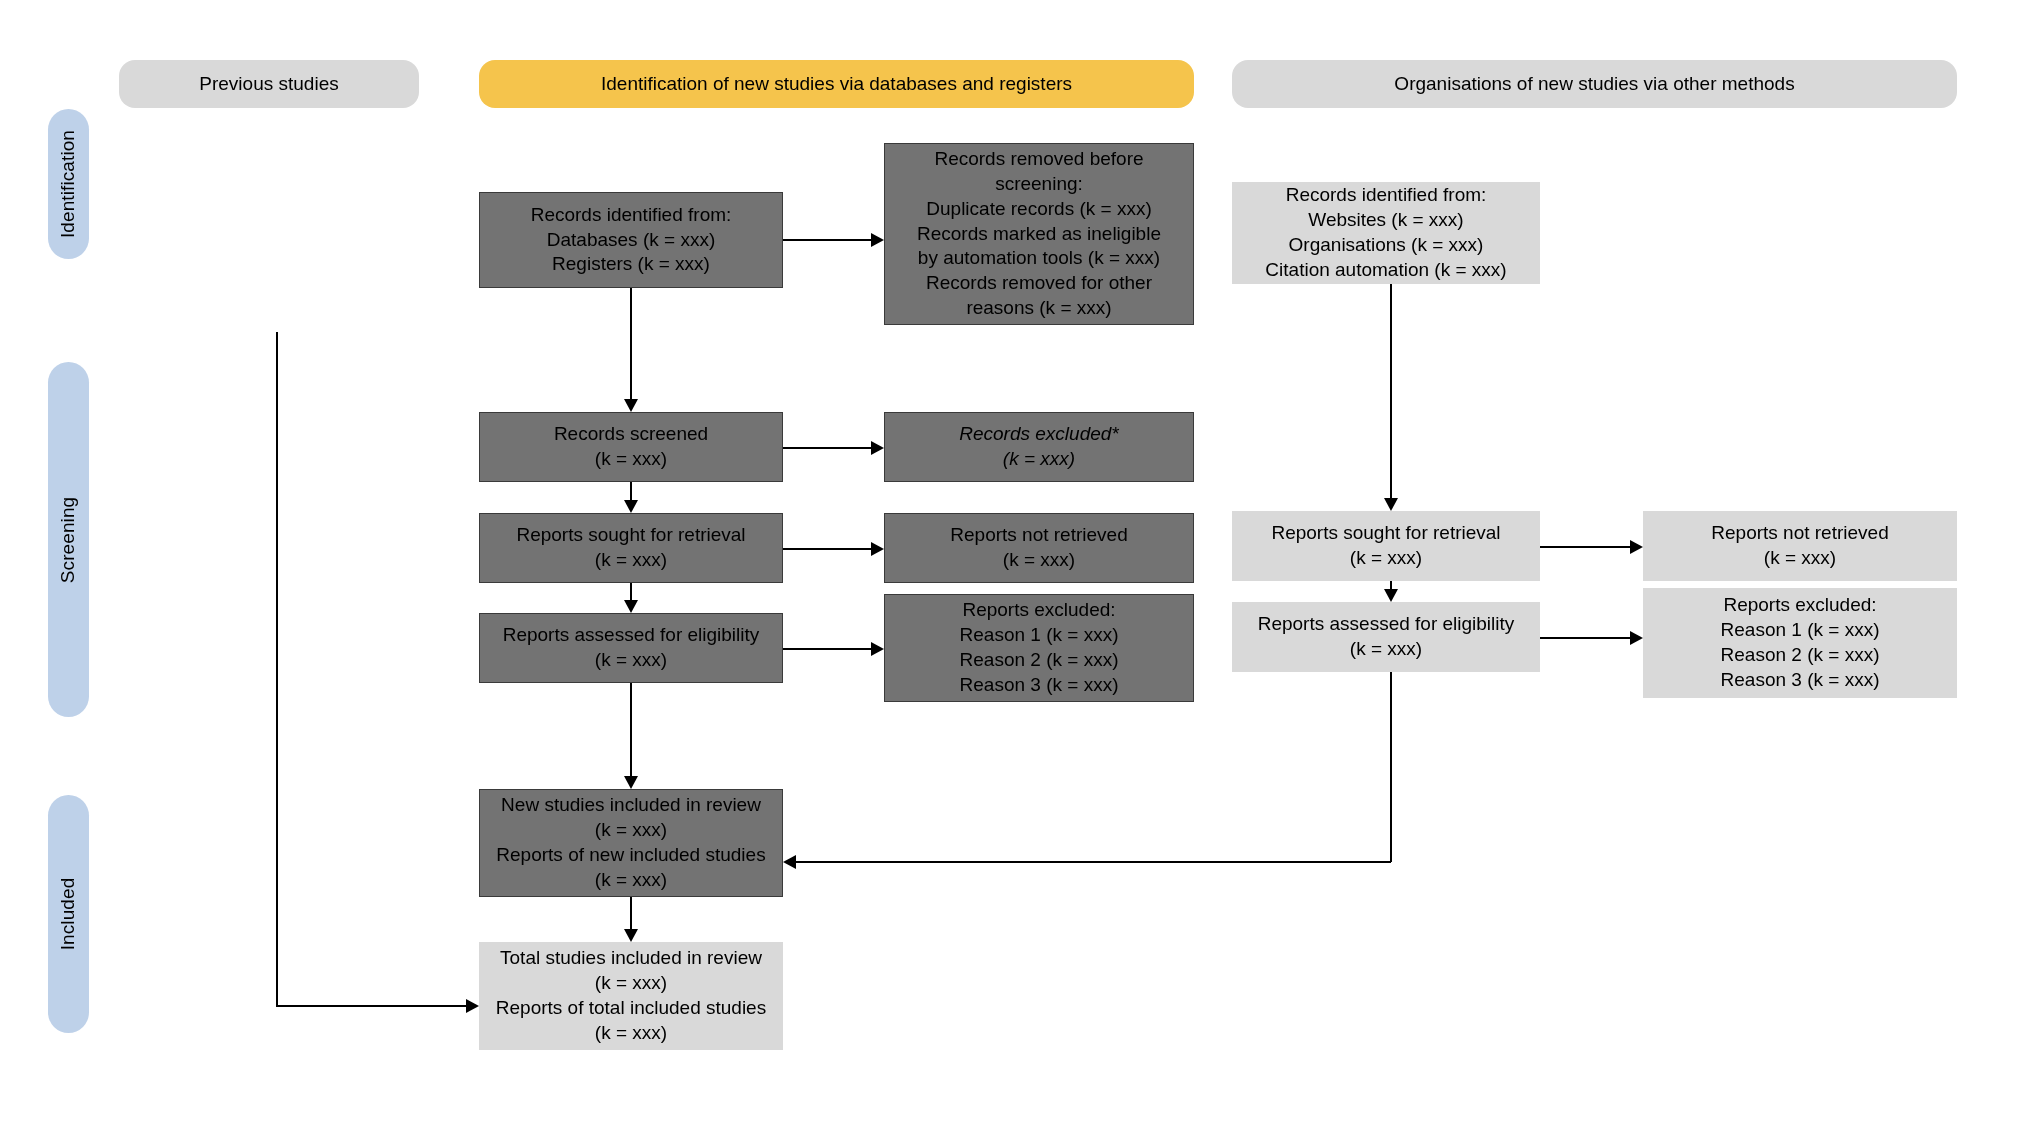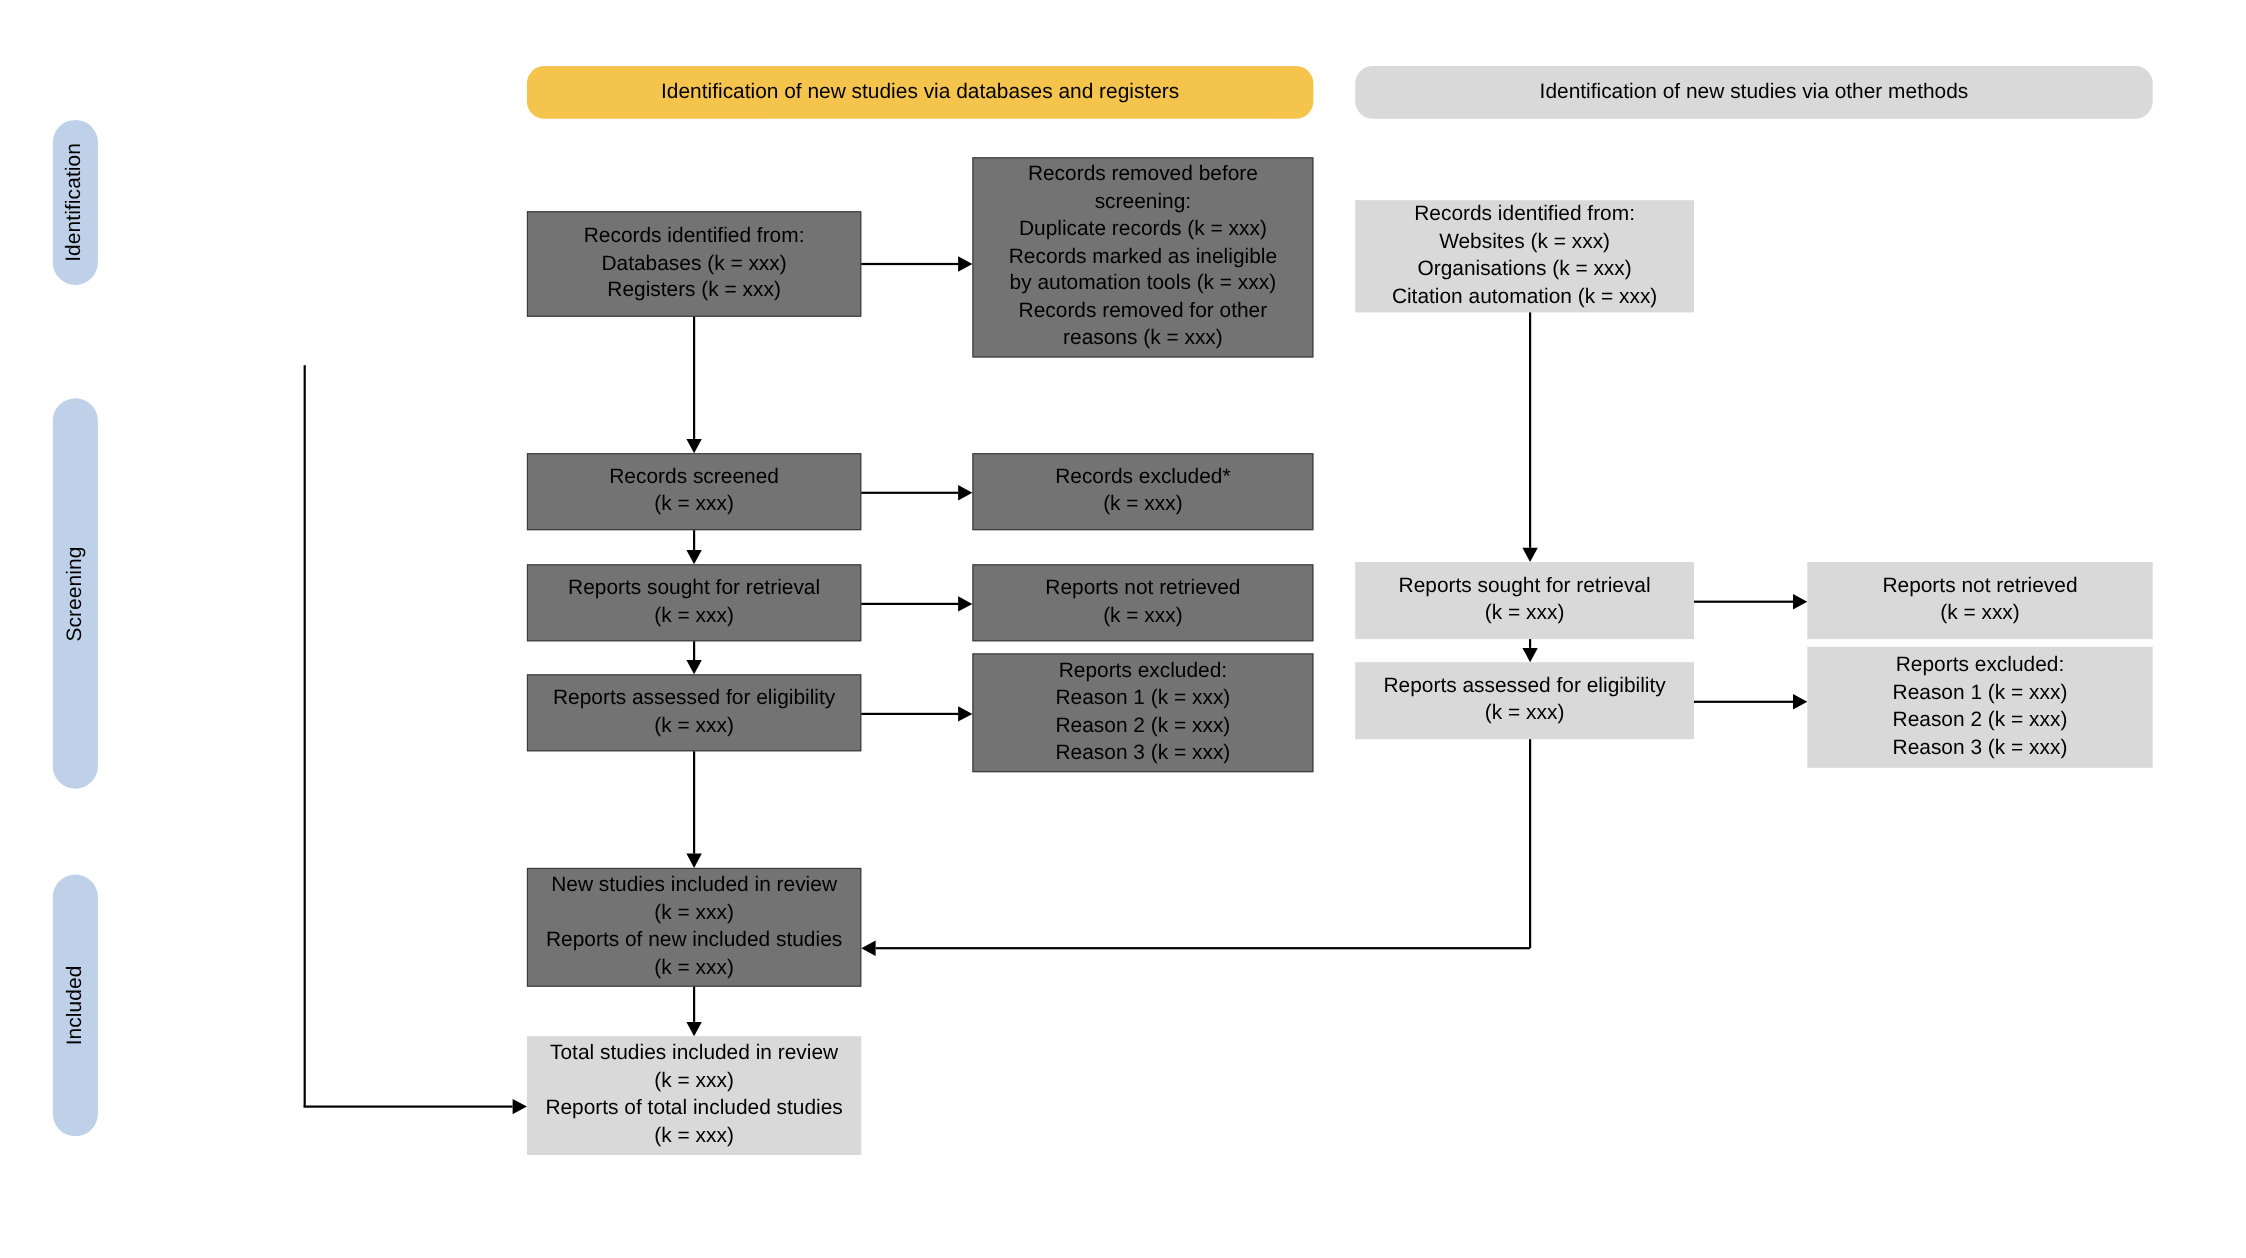--- a/index.html
+++ b/index.html
@@ -114,24 +114,25 @@
   </div>
 
   <div class="stage-pill" style="left:48px; top:362px; width:41px; height:355px;">
     <span class="stage-label">Screening</span>
   </div>
 
   <div class="stage-pill" style="left:48px; top:795px; width:41px; height:238px;">
     <span class="stage-label">Included</span>
   </div>
 
+  <div class="col-header grey" style="left:119px; top:60px; width:300px; height:48px;">Previous studies</div>
 
   <div class="col-header orange" style="left:479px; top:60px; width:715px; height:48px;">Identification of new studies via databases and registers</div>
 
-  <div class="col-header grey" style="left:1232px; top:60px; width:725px; height:48px;">Identification of new studies via other methods</div>
+  <div class="col-header grey" style="left:1232px; top:60px; width:725px; height:48px;">Organisations of new studies via other methods</div>
 
 
   <div class="node outlined" style="left:479px; top:192px; width:304px; height:96px;">
     <span class="ln">Records identified from:</span>
     <span class="ln">Databases (k = xxx)</span>
     <span class="ln">Registers (k = xxx)</span>
   </div>
 
   <div class="node outlined" style="left:884px; top:143px; width:310px; height:182px;">
     <span class="ln">Records removed before</span>
@@ -141,21 +142,21 @@
     <span class="ln">by automation tools (k = xxx)</span>
     <span class="ln">Records removed for other</span>
     <span class="ln">reasons (k = xxx)</span>
   </div>
 
   <div class="node outlined" style="left:479px; top:412px; width:304px; height:70px;">
     <span class="ln">Records screened</span>
     <span class="ln">(k = xxx)</span>
   </div>
 
-  <div class="node outlined" style="left:884px; top:412px; width:310px; height:70px;">
+  <div class="node outlined" style="left:884px; top:412px; width:310px; height:70px;font-style:italic;">
     <span class="ln">Records excluded*</span>
     <span class="ln">(k = xxx)</span>
   </div>
 
   <div class="node outlined" style="left:479px; top:513px; width:304px; height:70px;">
     <span class="ln">Reports sought for retrieval</span>
     <span class="ln">(k = xxx)</span>
   </div>
 
   <div class="node outlined" style="left:884px; top:513px; width:310px; height:70px;">

